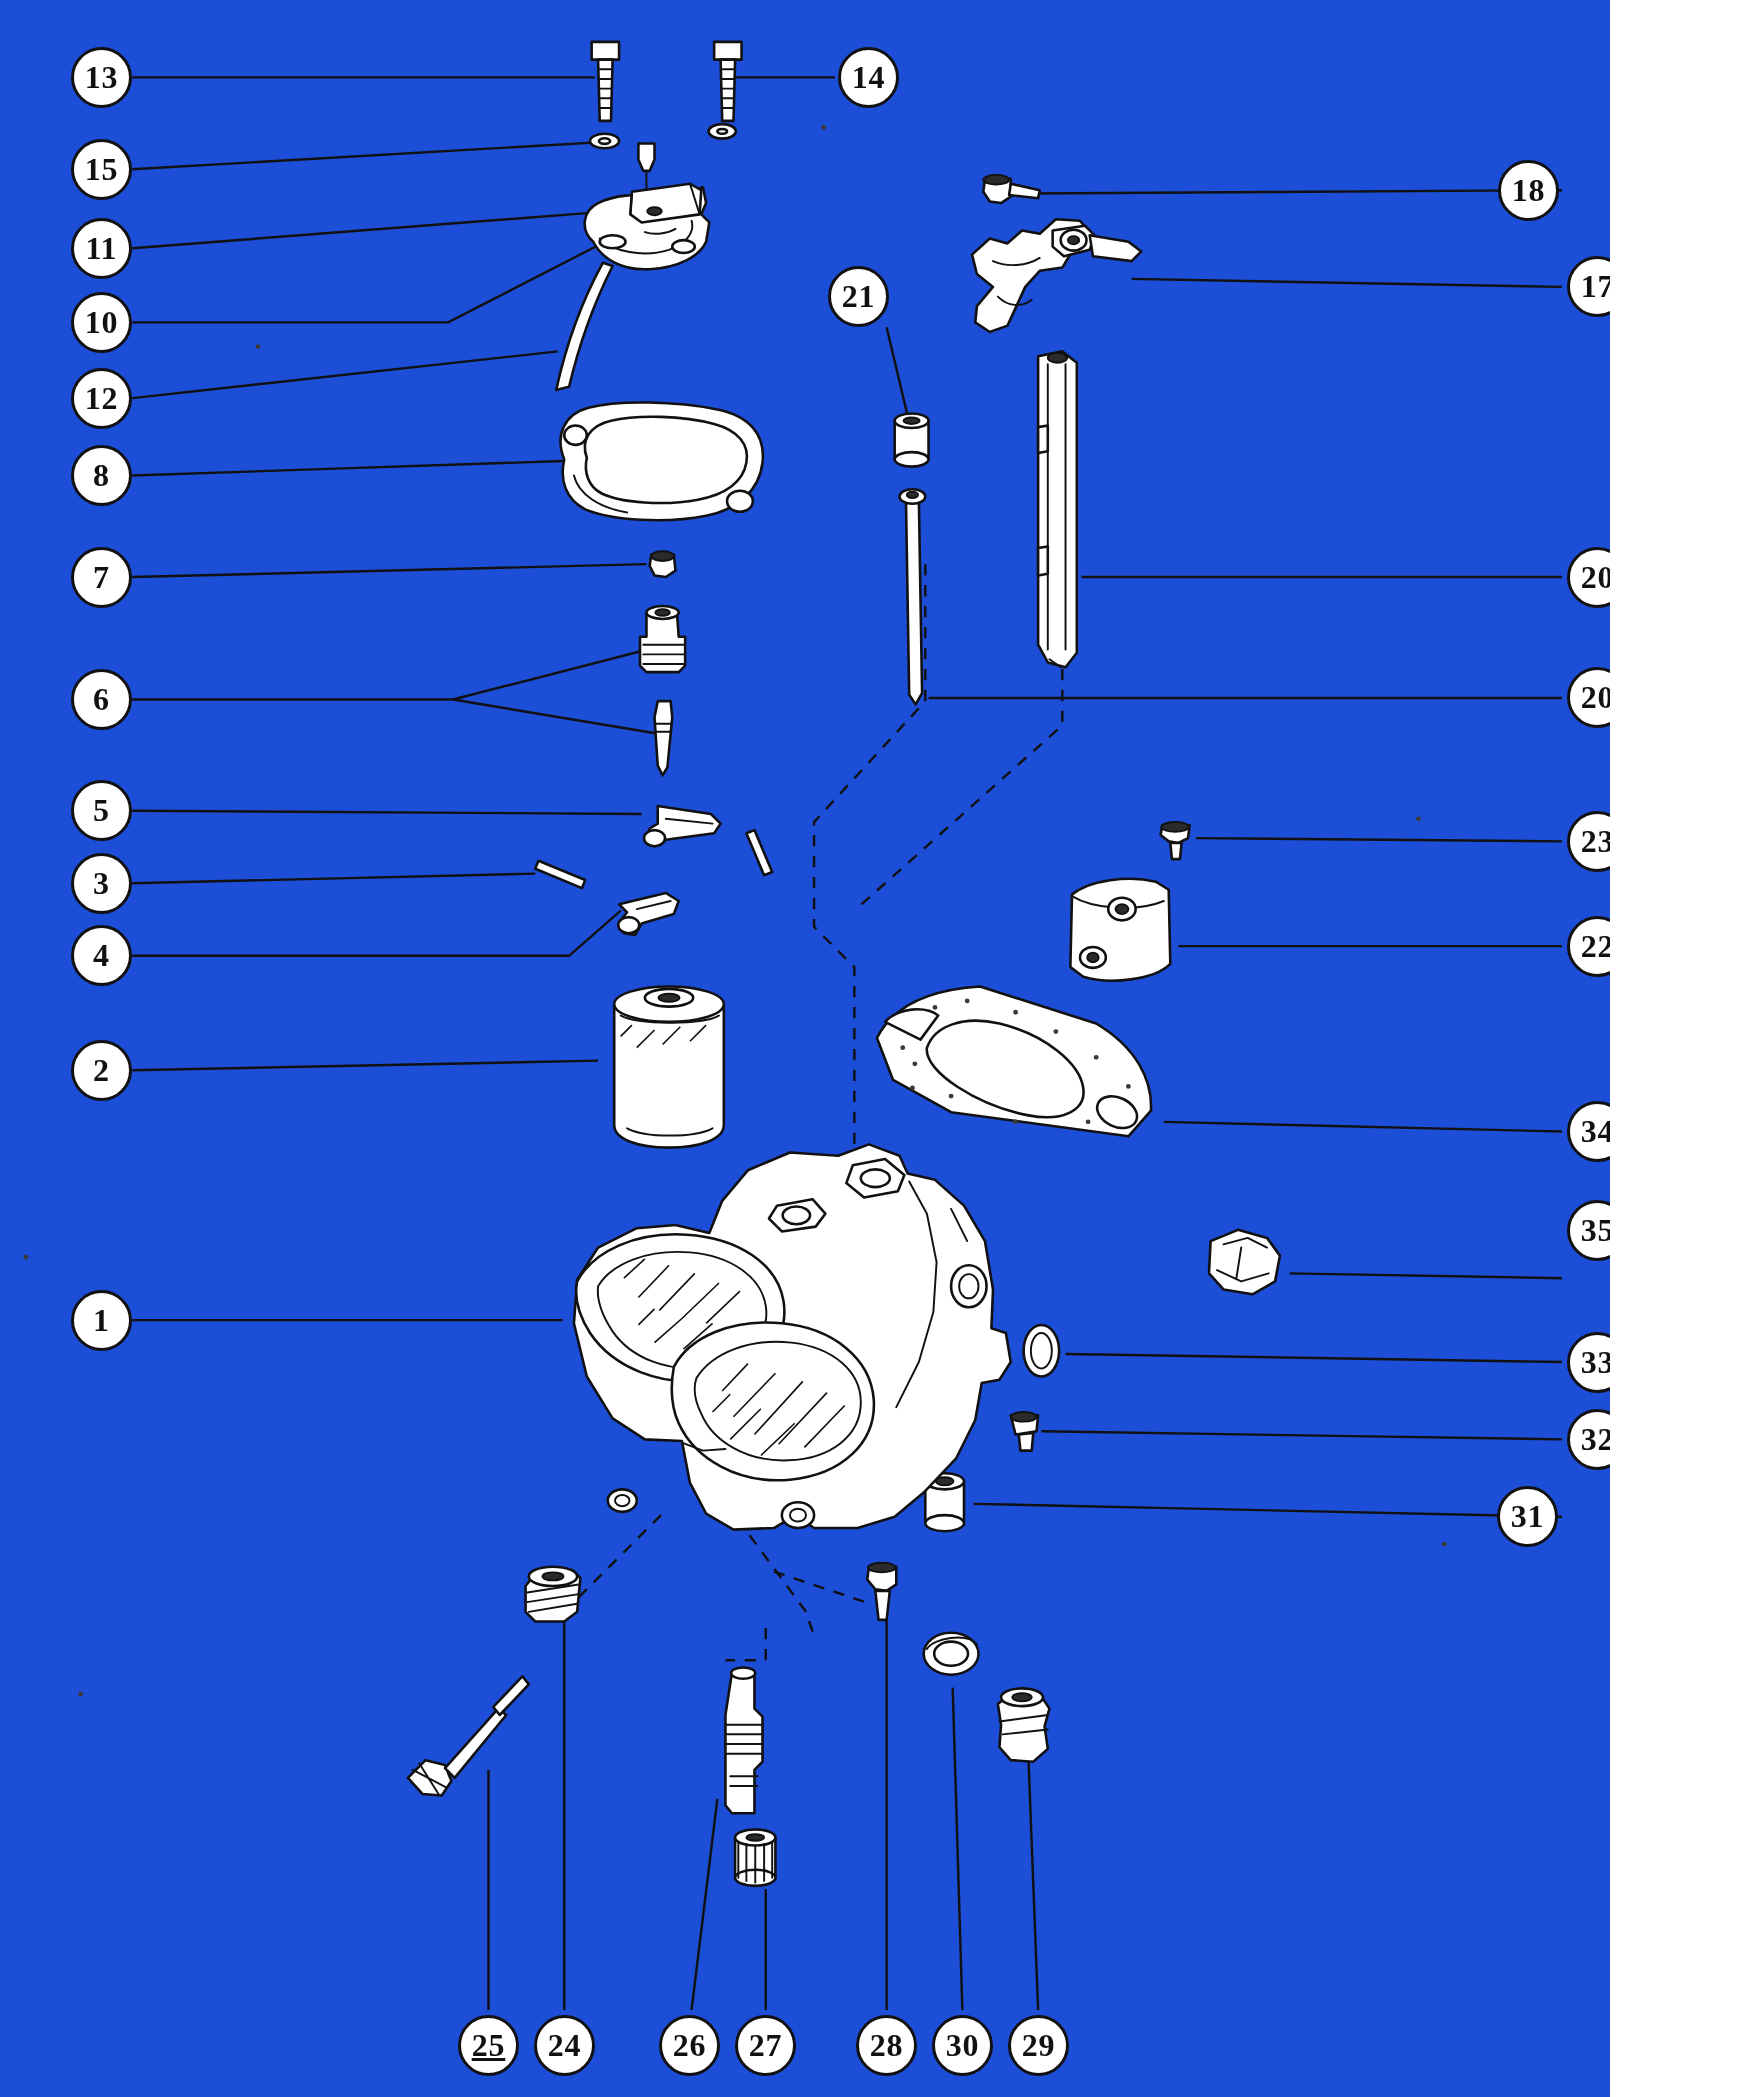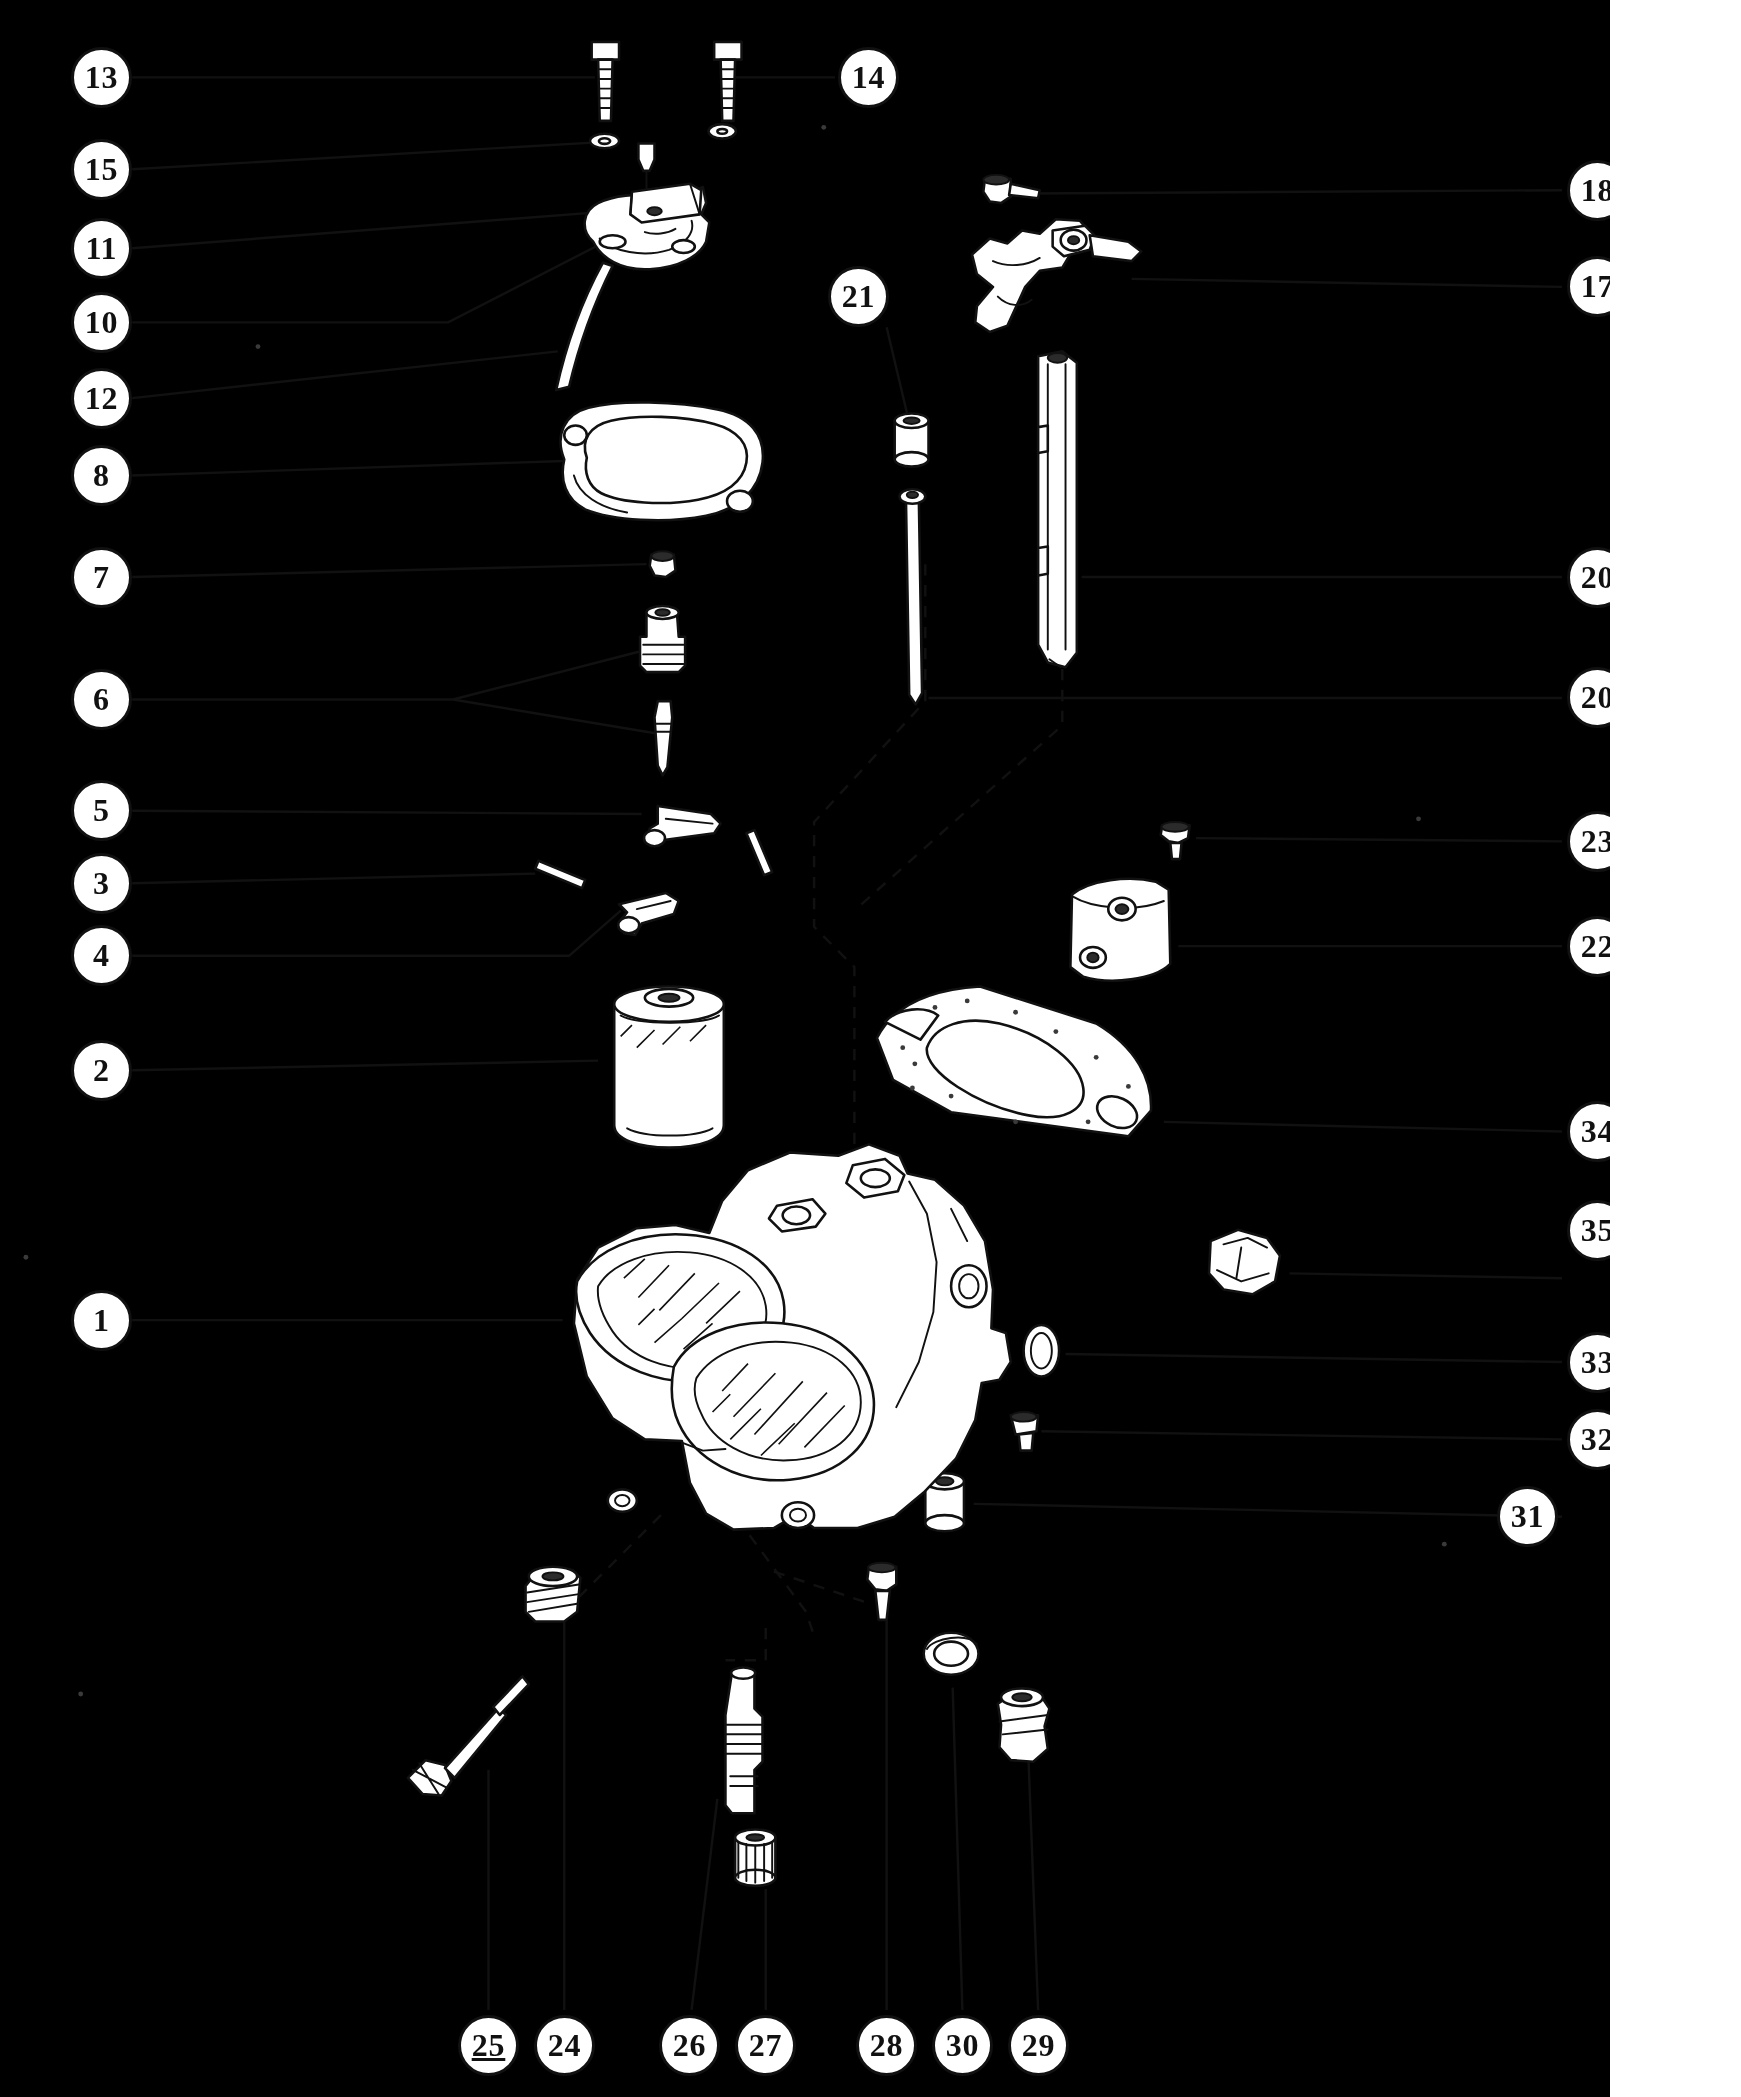--- a/index.html
+++ b/index.html
@@ -7,21 +7,21 @@
     padding: 0;
     background: #ffffff;
   }
   body {
     font-family: "Liberation Serif", serif;
   }
   #page {
     position: relative;
     width: 1610px;
     height: 2097px;
-    background: #000000;
+    background: #1d4ed8;
     overflow: hidden;
   }
   #svg-root {
     position: absolute;
     left: 0;
     top: 0;
     width: 1741px;
     height: 2097px;
   }
   .callout {
@@ -418,21 +418,21 @@
   <div class="callout" style="left:71px;  top:368px;">12</div>
   <div class="callout" style="left:71px;  top:445px;">8</div>
   <div class="callout" style="left:71px;  top:547px;">7</div>
   <div class="callout" style="left:71px;  top:669px;">6</div>
   <div class="callout" style="left:71px;  top:780px;">5</div>
   <div class="callout" style="left:71px;  top:853px;">3</div>
   <div class="callout" style="left:71px;  top:925px;">4</div>
   <div class="callout" style="left:71px;  top:1040px;">2</div>
   <div class="callout" style="left:71px;  top:1290px;">1</div>
 
-  <div class="callout" style="left:1567px;top:160px;text-align:right;">18</div>
+  <div class="callout" style="left:1498px;top:160px;text-align:right;">18</div>
   <div class="callout" style="left:1567px;top:256px;">17</div>
   <div class="callout" style="left:828px;top:266px;">21</div>
   <div class="callout" style="left:1567px;top:547px;">20</div>
   <div class="callout" style="left:1567px;top:667px;">20</div>
   <div class="callout" style="left:1567px;top:811px;">23</div>
   <div class="callout" style="left:1567px;top:916px;">22</div>
   <div class="callout" style="left:1567px;top:1101px;text-align:center;">34</div>
   <div class="callout" style="left:1567px;top:1200px;">35</div>
   <div class="callout" style="left:1567px;top:1332px;">33</div>
   <div class="callout" style="left:1567px;top:1409px;">32</div>

